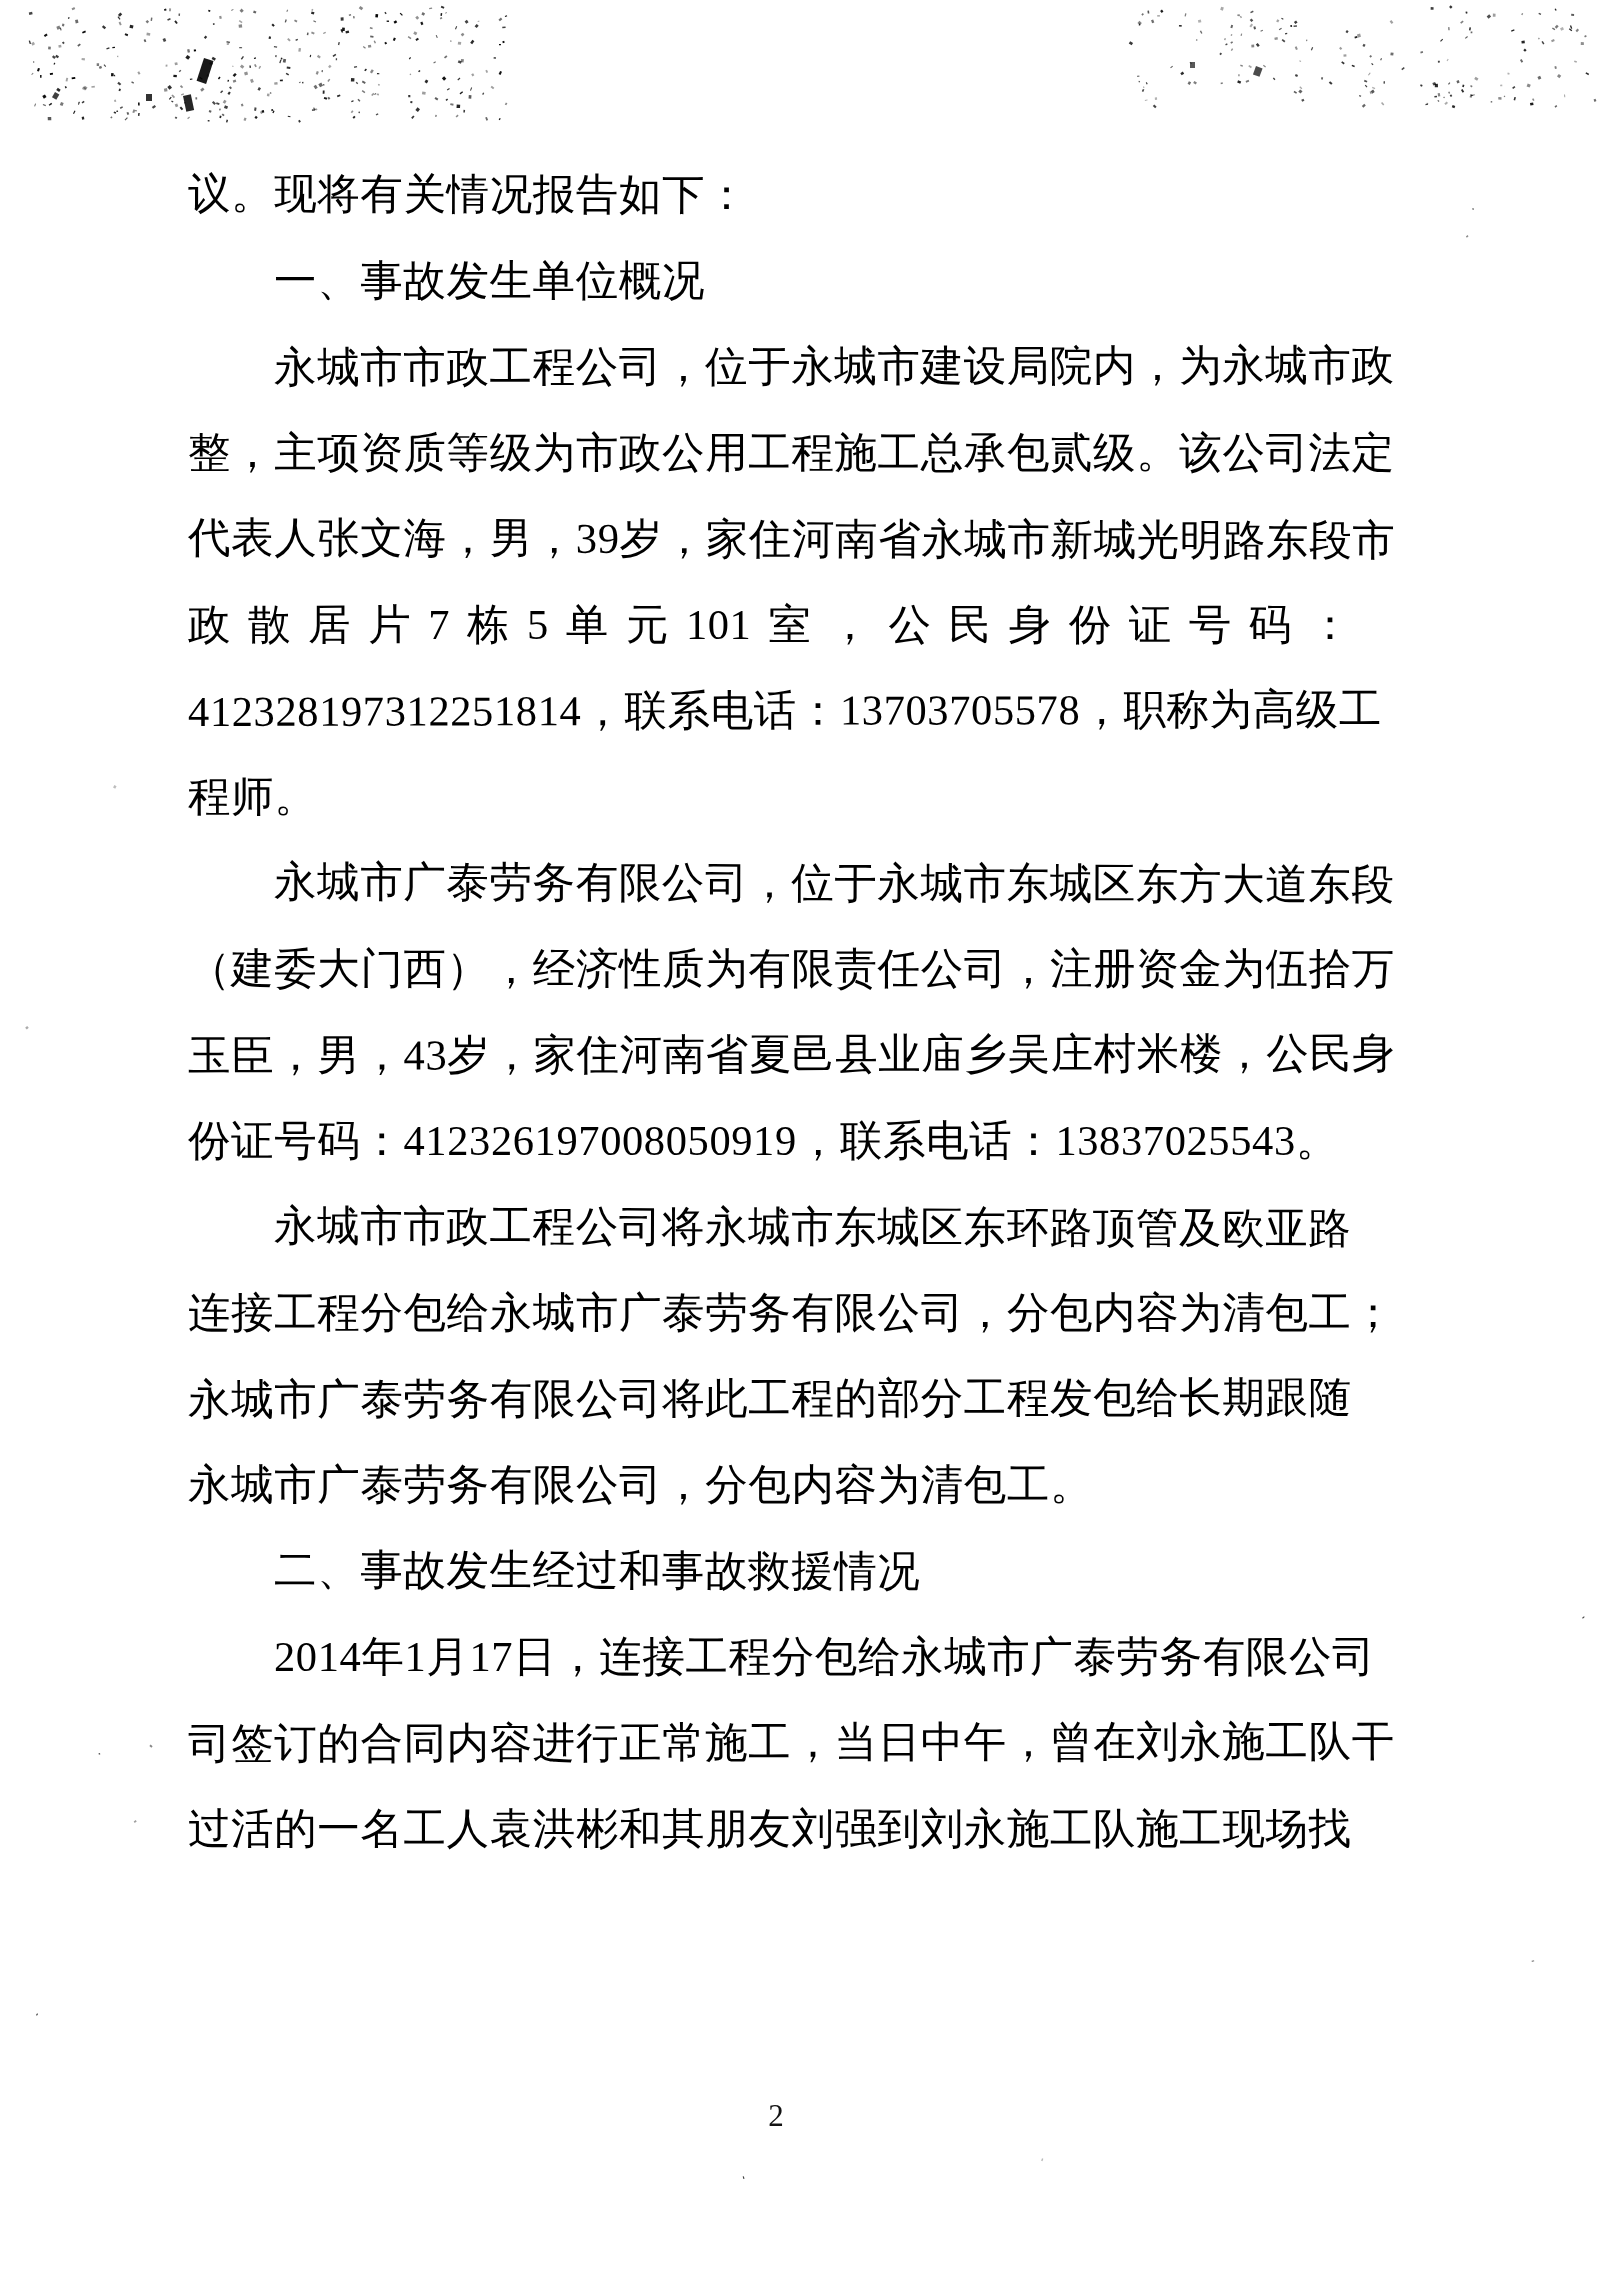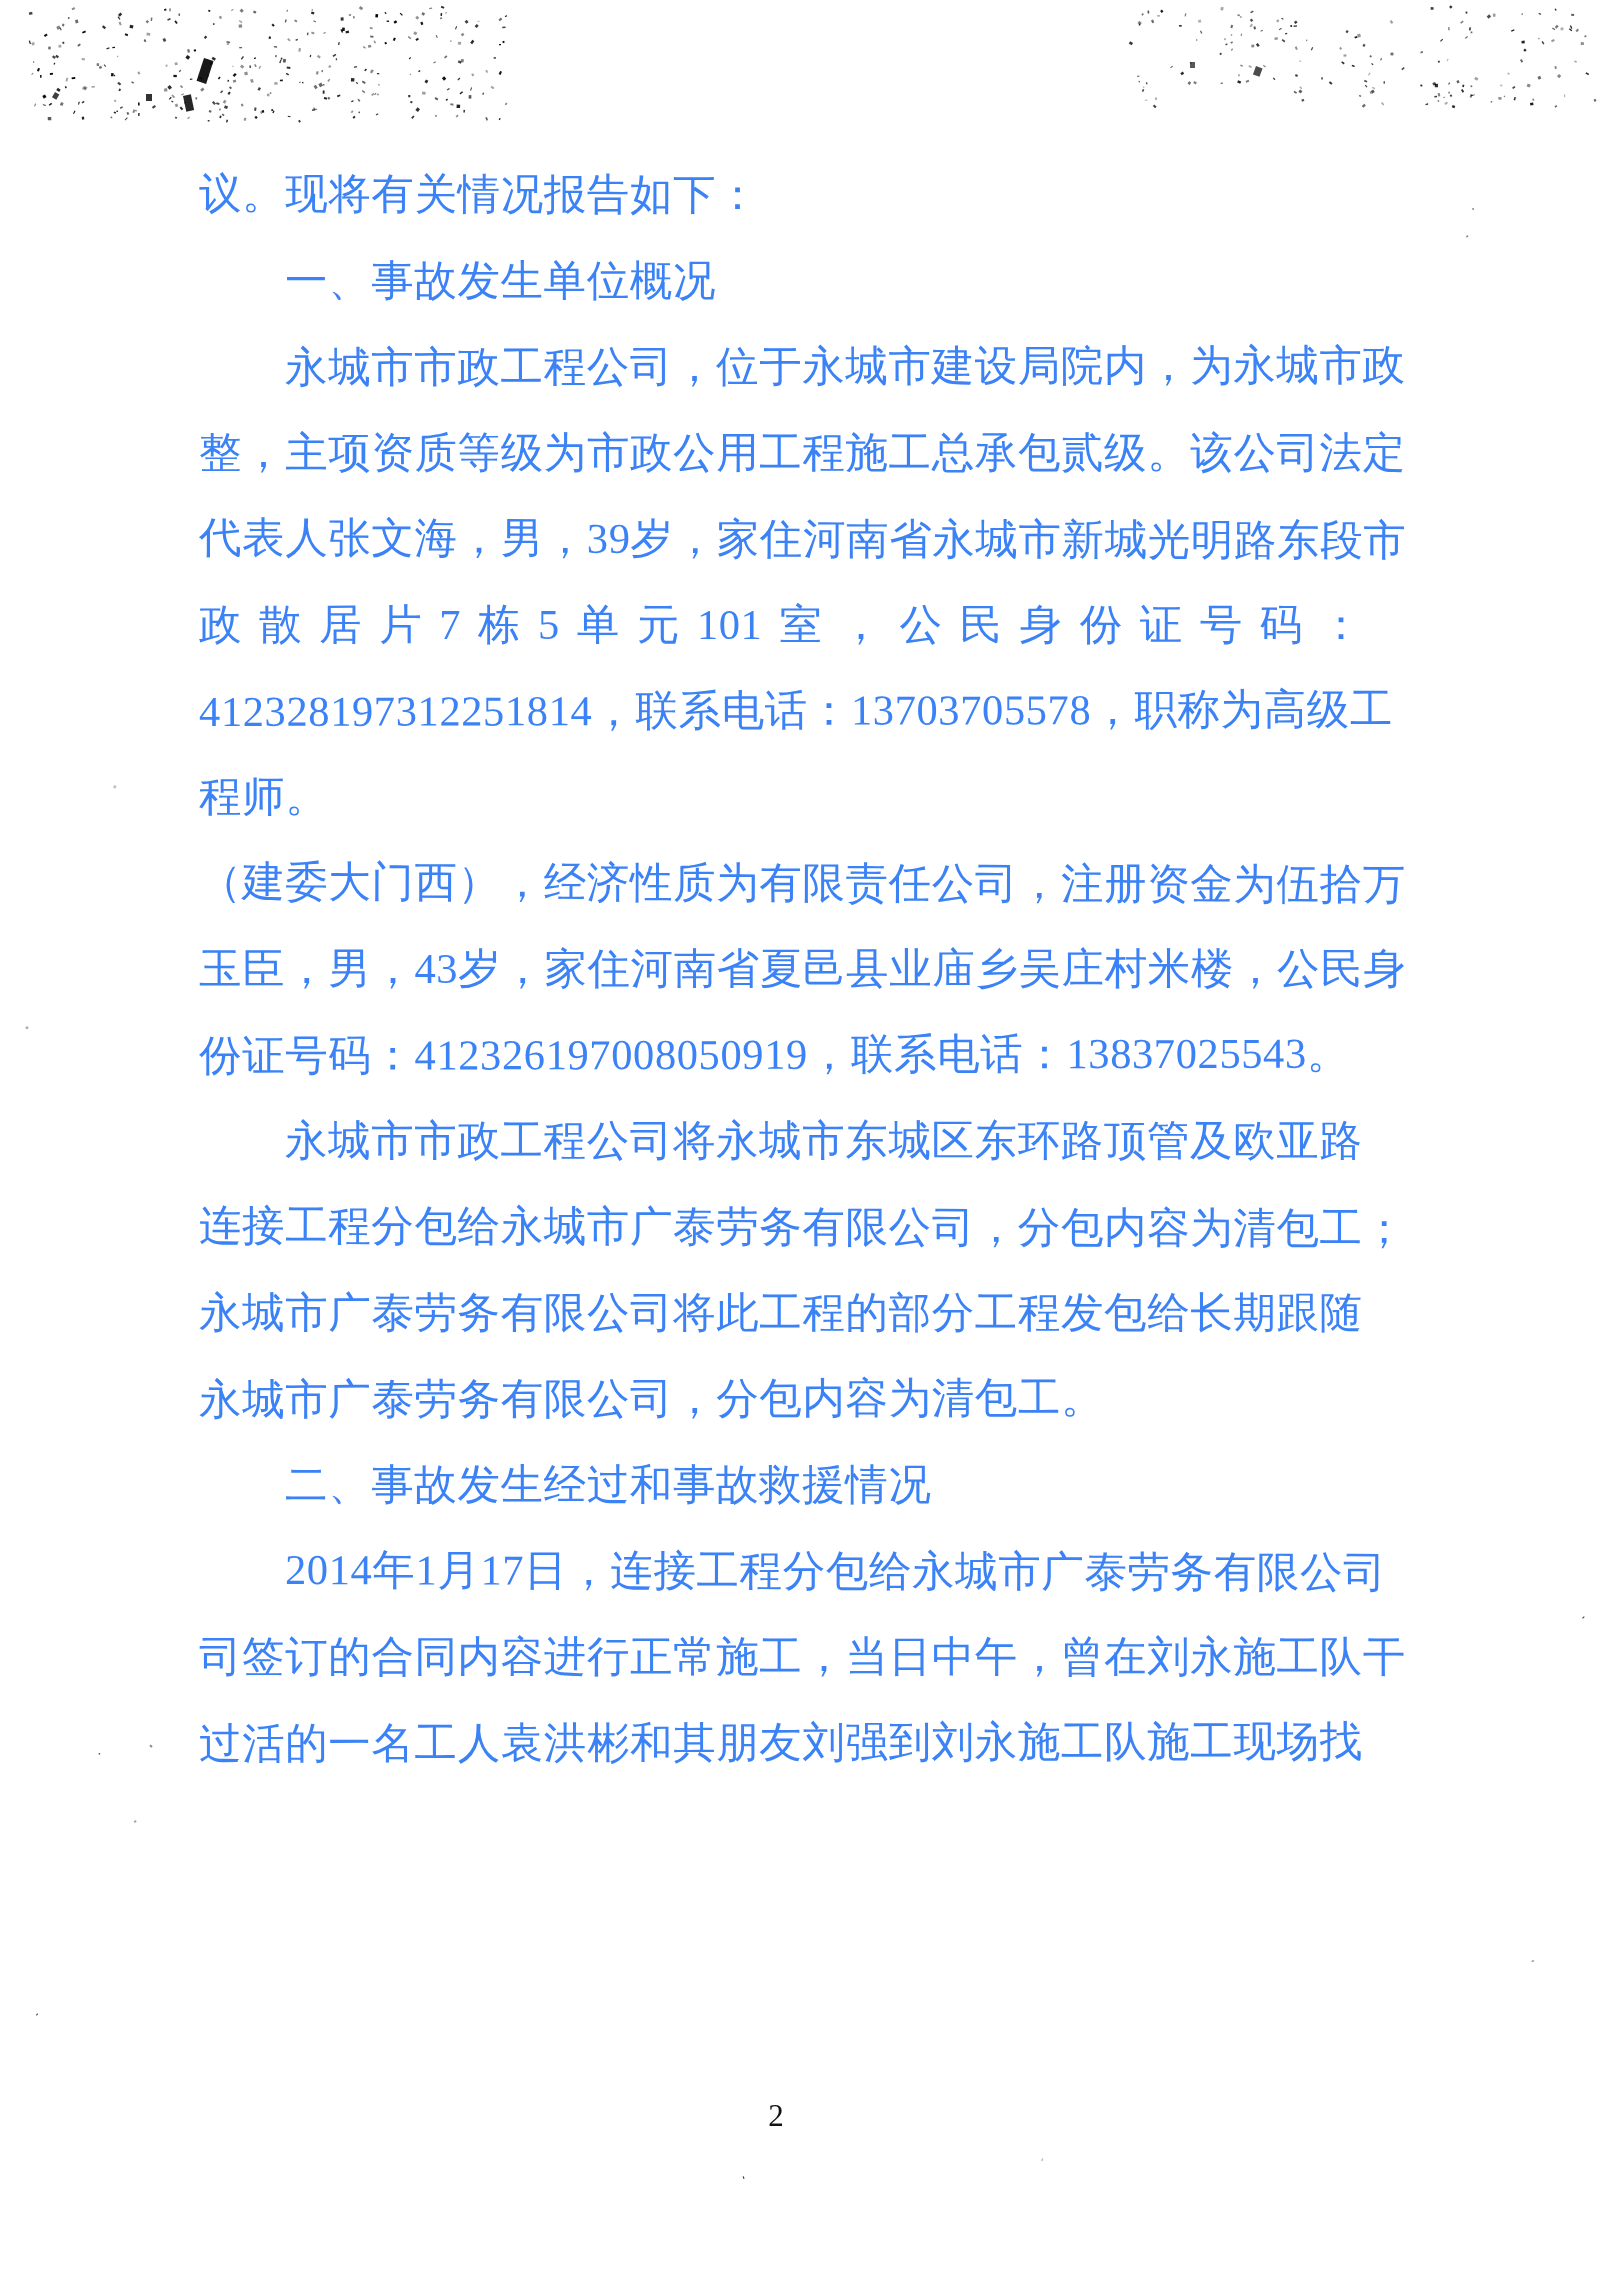--- a/index.html
+++ b/index.html
@@ -10,23 +10,23 @@
     position:relative;
   }
   .page{
     position:absolute;left:0;top:0;
     width:1606px;height:2289px;
     background:#ffffff;
     overflow:hidden;
   }
   .doc{
     position:absolute;
-    left:199px;top:152px;
+    left:188px;top:152px;
     width:1166px;
-    color:#3b82f6;
+    color:#000000;
   }
   .line{
     height:86px;
     line-height:86px;
     font-size:42.5px;
     letter-spacing:0.6px;
     white-space:nowrap;
     transform-origin:40% 50%;
     
   }
@@ -573,20 +573,21 @@
         <span>民</span>
         <span>身</span>
         <span>份</span>
         <span>证</span>
         <span>号</span>
         <span>码</span>
         <span>：</span>
       </div>
       <div class="line">412328197312251814，联系电话：13703705578，职称为高级工</div>
       <div class="line">程师。</div>
+      <div class="line indent">永城市广泰劳务有限公司，位于永城市东城区东方大道东段</div>
       <div class="line">（建委大门西），经济性质为有限责任公司，注册资金为伍拾万</div>
       <div class="line">玉臣，男，43岁，家住河南省夏邑县业庙乡吴庄村米楼，公民身</div>
       <div class="line">份证号码：412326197008050919，联系电话：13837025543。</div>
       <div class="line indent">永城市市政工程公司将永城市东城区东环路顶管及欧亚路</div>
       <div class="line">连接工程分包给永城市广泰劳务有限公司，分包内容为清包工；</div>
       <div class="line">永城市广泰劳务有限公司将此工程的部分工程发包给长期跟随</div>
       <div class="line">永城市广泰劳务有限公司，分包内容为清包工。</div>
       <div class="line indent">二、事故发生经过和事故救援情况</div>
       <div class="line indent">2014年1月17日，连接工程分包给永城市广泰劳务有限公司</div>
       <div class="line">司签订的合同内容进行正常施工，当日中午，曾在刘永施工队干</div>

